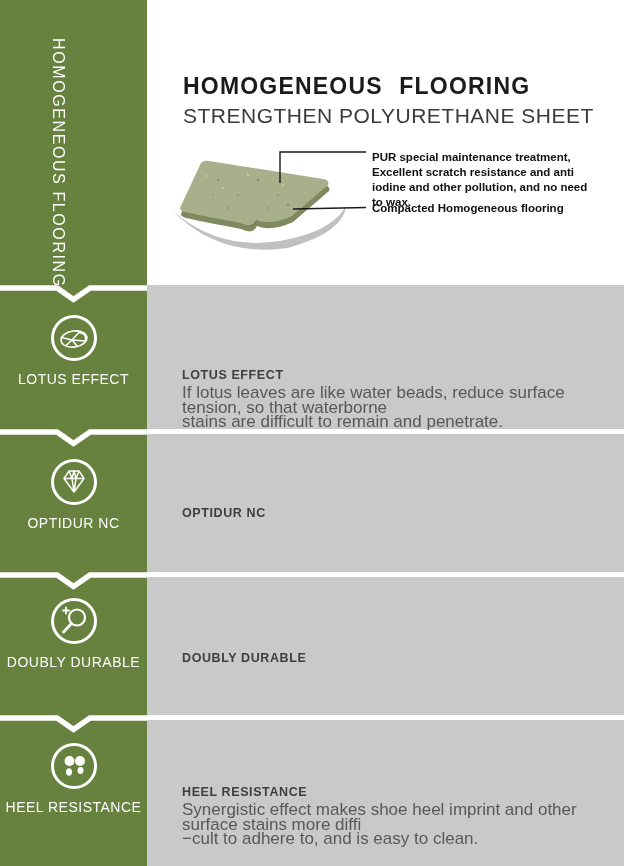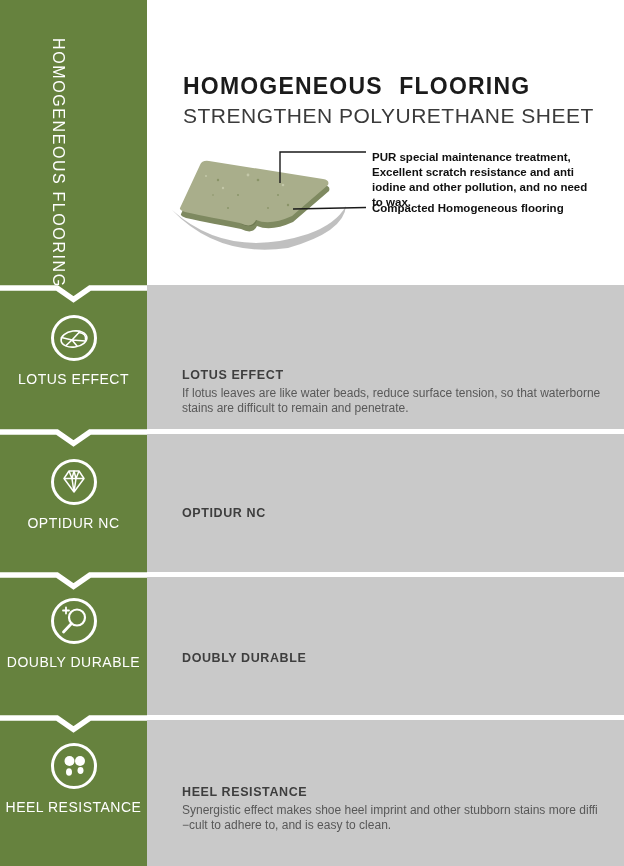--- a/index.html
+++ b/index.html
@@ -29,21 +29,21 @@
   .hero-svg{position:absolute;left:158px;top:120px;}
   .callout{position:absolute;font-weight:700;font-size:11.5px;line-height:15px;
     color:#101010;white-space:pre-line;}
   .callout-1{left:372px;top:142px;width:236px;margin-top:8px;}
   .callout-2{left:372px;top:201px;width:244px;}
 
   
   .band{position:absolute;left:147px;right:0;background:var(--band-gray,#c9c9c9);box-sizing:border-box;}
   .band-inner{padding-left:35px;padding-right:20px;}
   .band-heading{font-size:12.5px;font-weight:700;color:#3e3e3e;letter-spacing:.6px;}
-  .band-body{font-size:12px;line-height:14.5px;color:#585858;margin-top:4px;
+  .band-body{font-size:17px;line-height:14.5px;color:#585858;margin-top:4px;
     white-space:pre-line;max-width:440px;}
 </style>
 </head>
 <body>
 
 <div class="page">
 
   <aside class="sidebar">
     <div class="v-label">HOMOGENEOUS FLOORING</div>
 
@@ -175,18 +175,18 @@
 
   <section class="band" style="top:577px;height:138px;padding-top:74px">
     <div class="band-inner">
       <div class="band-heading">DOUBLY DURABLE</div>
     </div>
   </section>
 
   <section class="band" style="top:720px;height:146px;padding-top:65px">
     <div class="band-inner">
       <div class="band-heading">HEEL RESISTANCE</div>
-      <div class="band-body">Synergistic effect makes shoe heel imprint and other stubborn stains more diffi
+      <div class="band-body">Synergistic effect makes shoe heel imprint and other surface stains more diffi
 −cult to adhere to, and is easy to clean.</div>
     </div>
   </section>
 
 </div>
 
 </body></html>

